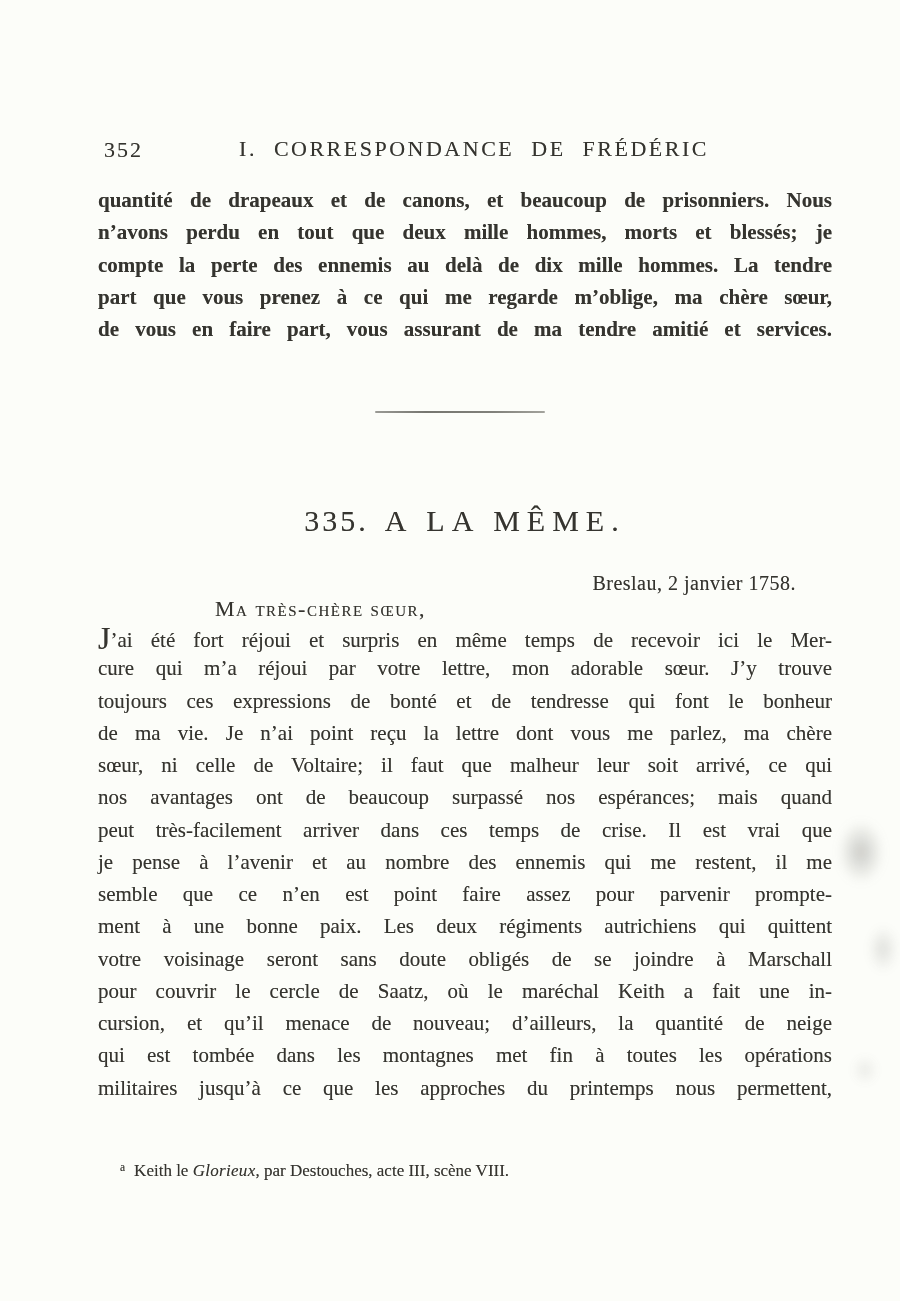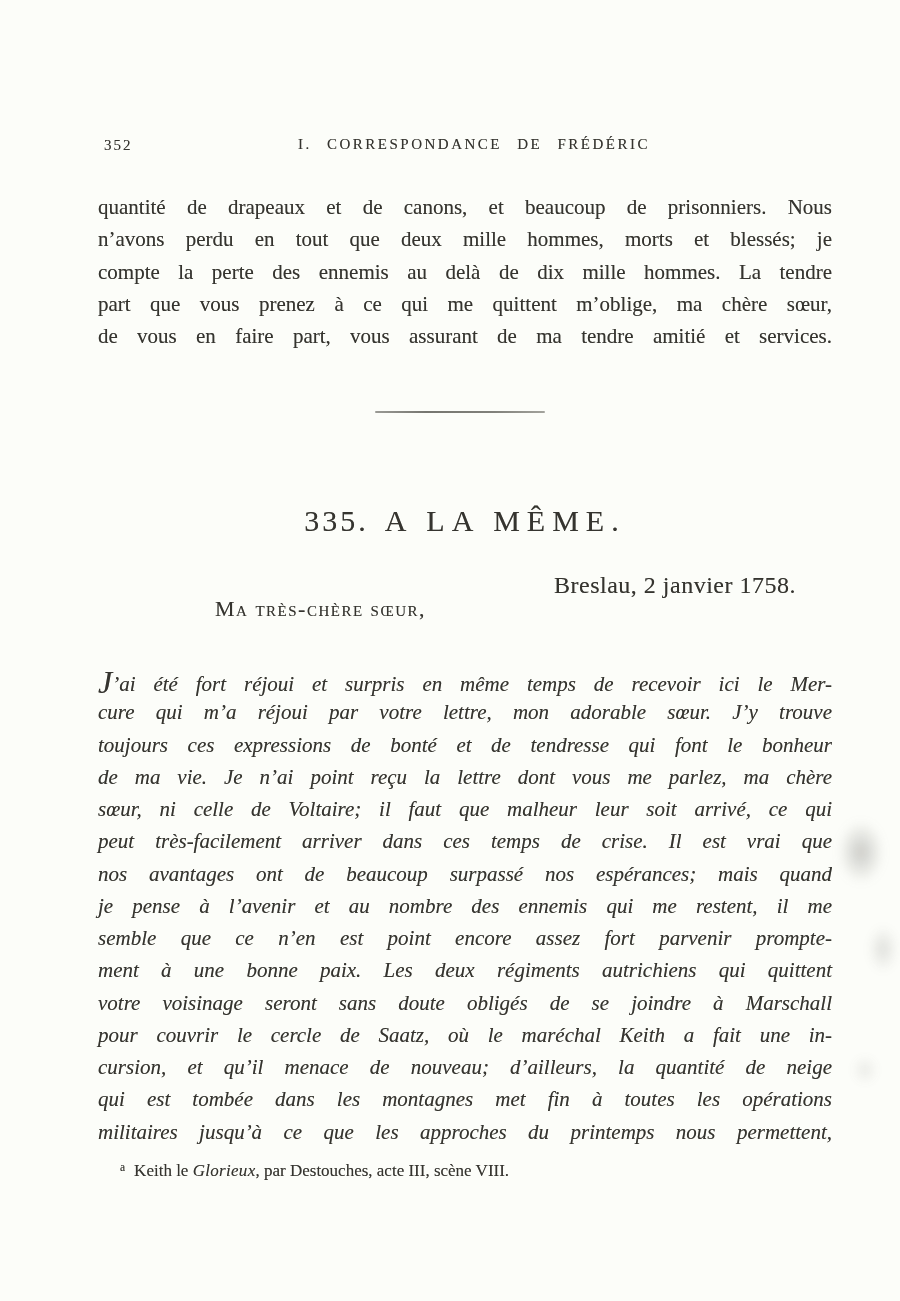--- a/index.html
+++ b/index.html
@@ -10,31 +10,31 @@
     color: #35342f;
     position: relative;
     overflow: hidden;
   }
   .page { position: absolute; inset: 0; }
 
   .ink { color: #35342f; text-shadow: 0 0 0.5px rgba(55,54,48,0.45); }
 
   .header-row {
     position: absolute; top: 136px; left: 98px; width: 734px;
-    font-size: 15px; letter-spacing: 1px;
+    font-size: 22px; letter-spacing: 1px;
   }
   .page-num { position: absolute; left: 6px; top: 1px; letter-spacing: 2px; }
   .running-title {
     text-align: center; letter-spacing: 2.5px; word-spacing: 9px;
     text-indent: 18px;
   }
 
   .para { position: absolute; left: 98px; width: 734px; font-size: 21px; }
-  .p1 { top: 191px; }
-  .p2 { top: 664px; font-style: italic; }
+  .p1 { top: 184px; font-weight: bold; }
+  .p2 { top: 620px; }
   .jline {
     height: 32.25px; line-height: 32.25px;
     text-align: justify; text-align-last: justify;
     overflow: visible; white-space: normal;
   }
 
   .divider {
     position: absolute; top: 411px; left: 375px; width: 170px; height: 2px;
     background: linear-gradient(90deg, #9a9a95, #767670 30%, #81817b 70%, #a3a39d);
     border-radius: 1px;
@@ -43,21 +43,21 @@
   .letter-heading {
     position: absolute; top: 504px; left: 98px; width: 734px;
     text-align: center; font-size: 30px;
   }
   .letter-number { letter-spacing: 3px; margin-right: 16px; }
   .letter-title { letter-spacing: 7px; font-family: Liberation Serif, serif; }
 
   .dateline {
     position: absolute; top: 572px; left: 98px; width: 734px;
     text-align: right; padding-right: 36px;
-    font-size: 24px; letter-spacing: 0.5px;
+    font-size: 20px; letter-spacing: 0.5px;
   }
 
   .salutation {
     position: absolute; top: 596px; left: 215px;
     font-size: 22px; font-variant: small-caps; letter-spacing: 1.5px;
   }
 
   .dropcap {
     font-size: 32px; line-height: 1; position: relative; top: 2px;
   }
@@ -86,44 +86,44 @@
 
   <div class="header-row">
     <span class="page-num">352</span>
     <div class="running-title">I.  CORRESPONDANCE  DE  FRÉDÉRIC</div>
   </div>
 
   <div class="para p1">
     <div class="jline">quantité de drapeaux et de canons, et beaucoup de prisonniers. Nous</div>
     <div class="jline">n’avons perdu en tout que deux mille hommes, morts et blessés; je</div>
     <div class="jline">compte la perte des ennemis au delà de dix mille hommes. La tendre</div>
-    <div class="jline">part que vous prenez à ce qui me quittent m’oblige, ma chère sœur,</div>
+    <div class="jline">part que vous prenez à ce qui me regarde m’oblige, ma chère sœur,</div>
     <div class="jline">de vous en faire part, vous assurant de ma tendre amitié et services.</div>
   </div>
 
   <div class="divider"></div>
 
   <div class="letter-heading">
     <span class="letter-number">335.</span><span class="letter-title">A LA MÊME.</span>
   </div>
 
   <div class="dateline">Breslau, 2 janvier 1758.</div>
 
   <div class="salutation">Ma très-chère sœur,</div>
 
   <div class="para p2">
     <div class="jline"><span class="dropcap">J</span><span>’ai été fort réjoui et surpris en même temps de recevoir ici le Mer-</span></div>
     <div class="jline">cure qui m’a réjoui par votre lettre, mon adorable sœur. J’y trouve</div>
     <div class="jline">toujours ces expressions de bonté et de tendresse qui font le bonheur</div>
     <div class="jline">de ma vie. Je n’ai point reçu la lettre dont vous me parlez, ma chère</div>
     <div class="jline">sœur, ni celle de Voltaire; il faut que malheur leur soit arrivé, ce qui</div>
+    <div class="jline">nos avantages ont de beaucoup surpassé nos espérances; mais quand</div>
     <div class="jline">peut très-facilement arriver dans ces temps de crise. Il est vrai que</div>
-    <div class="jline">nos avantages ont de beaucoup surpassé nos espérances; mais quand</div>
     <div class="jline">je pense à l’avenir et au nombre des ennemis qui me restent, il me</div>
-    <div class="jline">semble que ce n’en est point encore assez fort parvenir prompte-</div>
+    <div class="jline">semble que ce n’en est point faire assez pour parvenir prompte-</div>
     <div class="jline">ment à une bonne paix. Les deux régiments autrichiens qui quittent</div>
     <div class="jline">votre voisinage seront sans doute obligés de se joindre à Marschall</div>
     <div class="jline">pour couvrir le cercle de Saatz, où le maréchal Keith a fait une in-</div>
     <div class="jline">cursion, et qu’il menace de nouveau; d’ailleurs, la quantité de neige</div>
     <div class="jline">qui est tombée dans les montagnes met fin à toutes les opérations</div>
     <div class="jline">militaires jusqu’à ce que les approches du printemps nous permettent,</div>
   </div>
 
   <div class="footnote">
     <sup>a</sup><span>Keith le </span><i>Glorieux</i><span>, par Destouches, acte III, scène VIII.</span>

